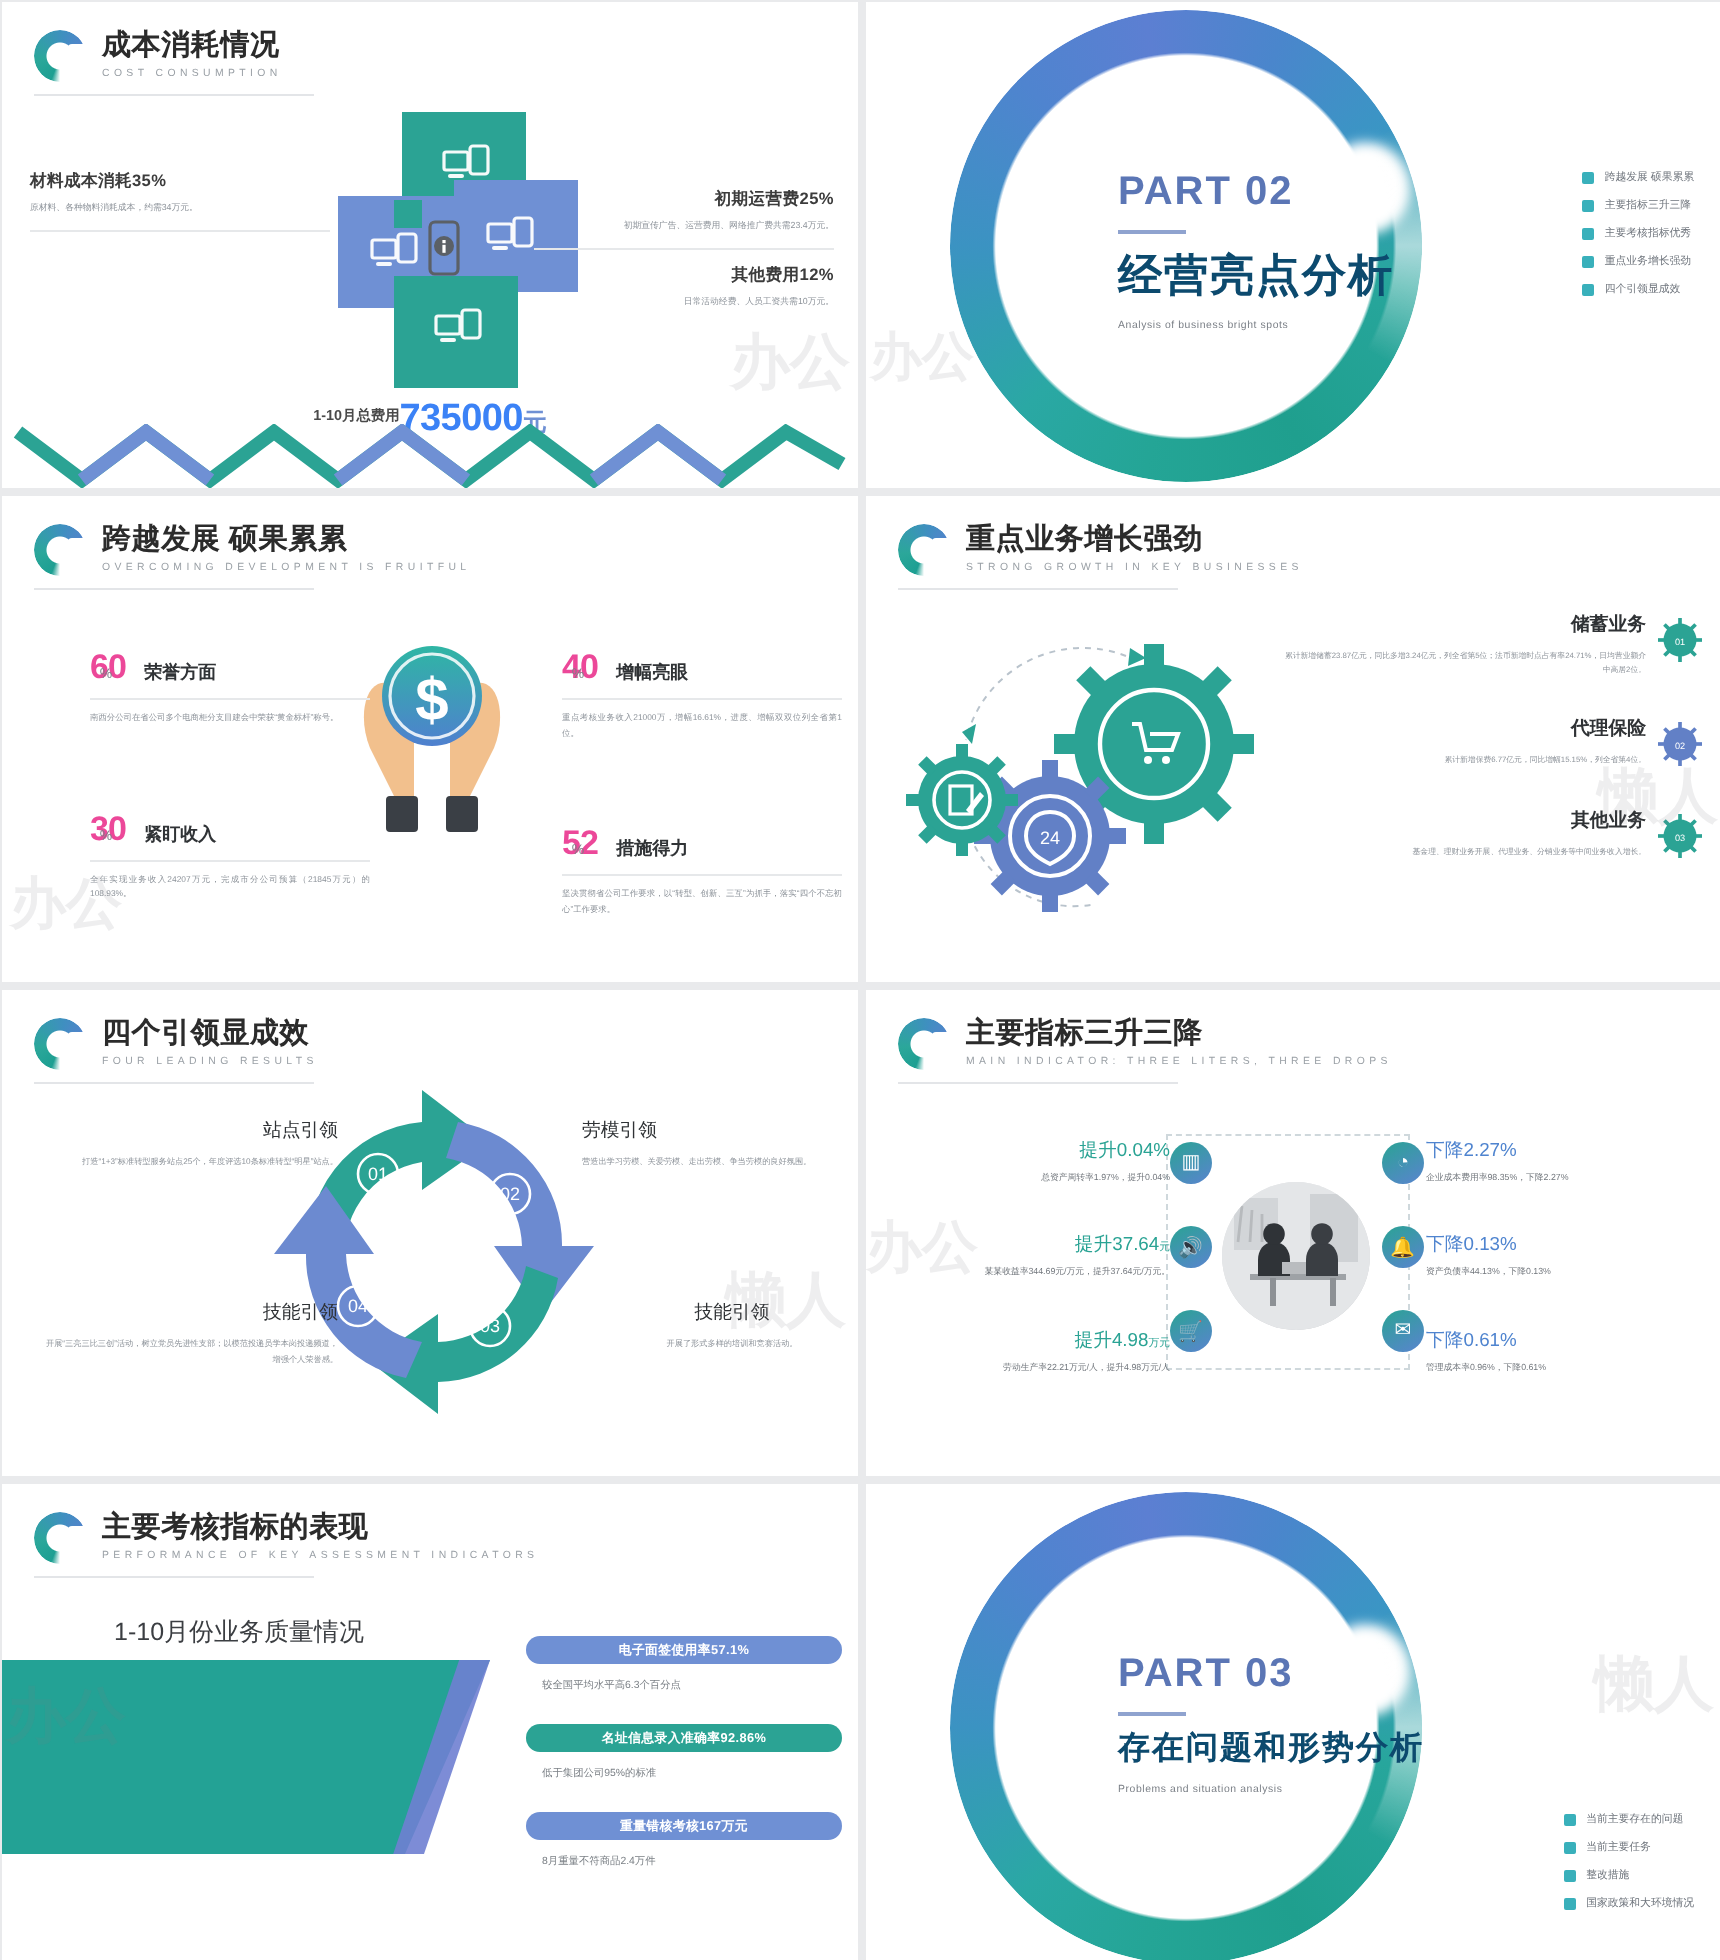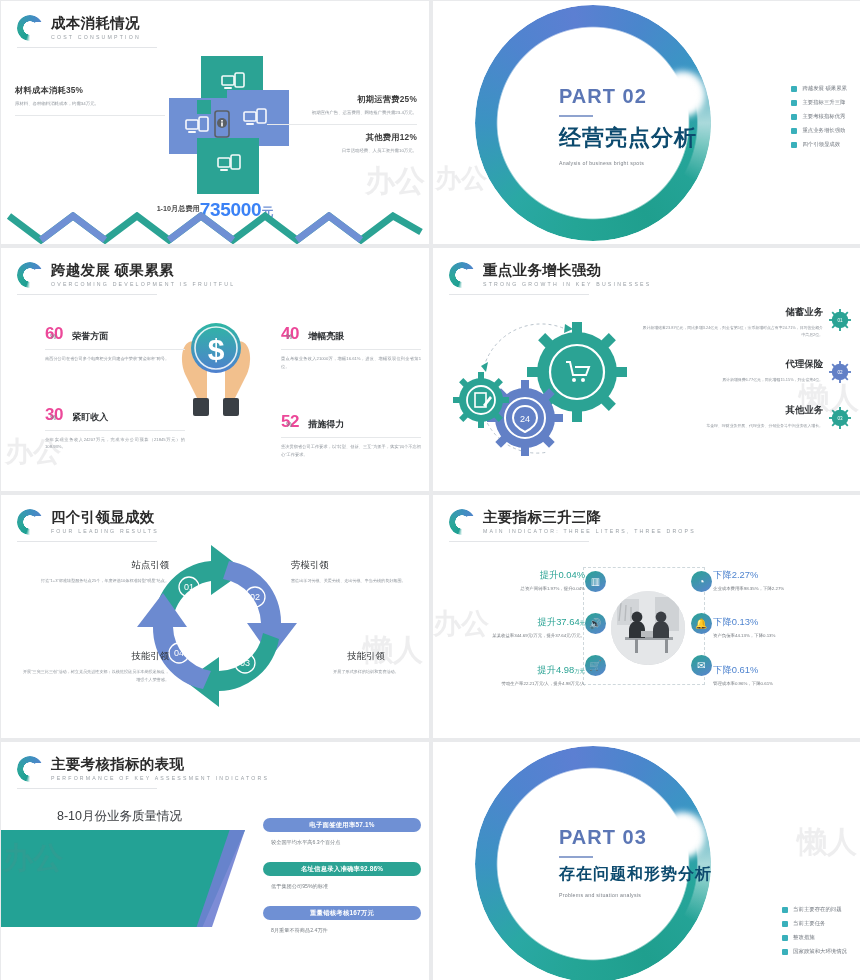--- a/index.html
+++ b/index.html
@@ -586,21 +586,21 @@
   <div class="slide">
     <div class="hdr">
       <div class="logo-ring"></div>
       <div class="hdr-txt">
         <div class="hdr-zh">主要考核指标的表现</div>
         <div class="hdr-en">Performance of key assessment indicators</div>
       </div>
     </div>
     <div class="hdr-rule"></div>
 
-    <div class="s7-title">8-10月份业务质量情况</div>
+    <div class="s7-title">1-10月份业务质量情况</div>
     <div class="s7-shape"></div>
     <div class="s7-shape2"></div>
 
     <div class="s7-list">
       <div class="s7-pill b">电子面签使用率57.1%</div>
       <div class="s7-sub">较全国平均水平高6.3个百分点</div>
       <div class="s7-pill t">名址信息录入准确率92.86%</div>
       <div class="s7-sub">低于集团公司95%的标准</div>
       <div class="s7-pill b">重量错核考核167万元</div>
       <div class="s7-sub">8月重量不符商品2.4万件</div>

